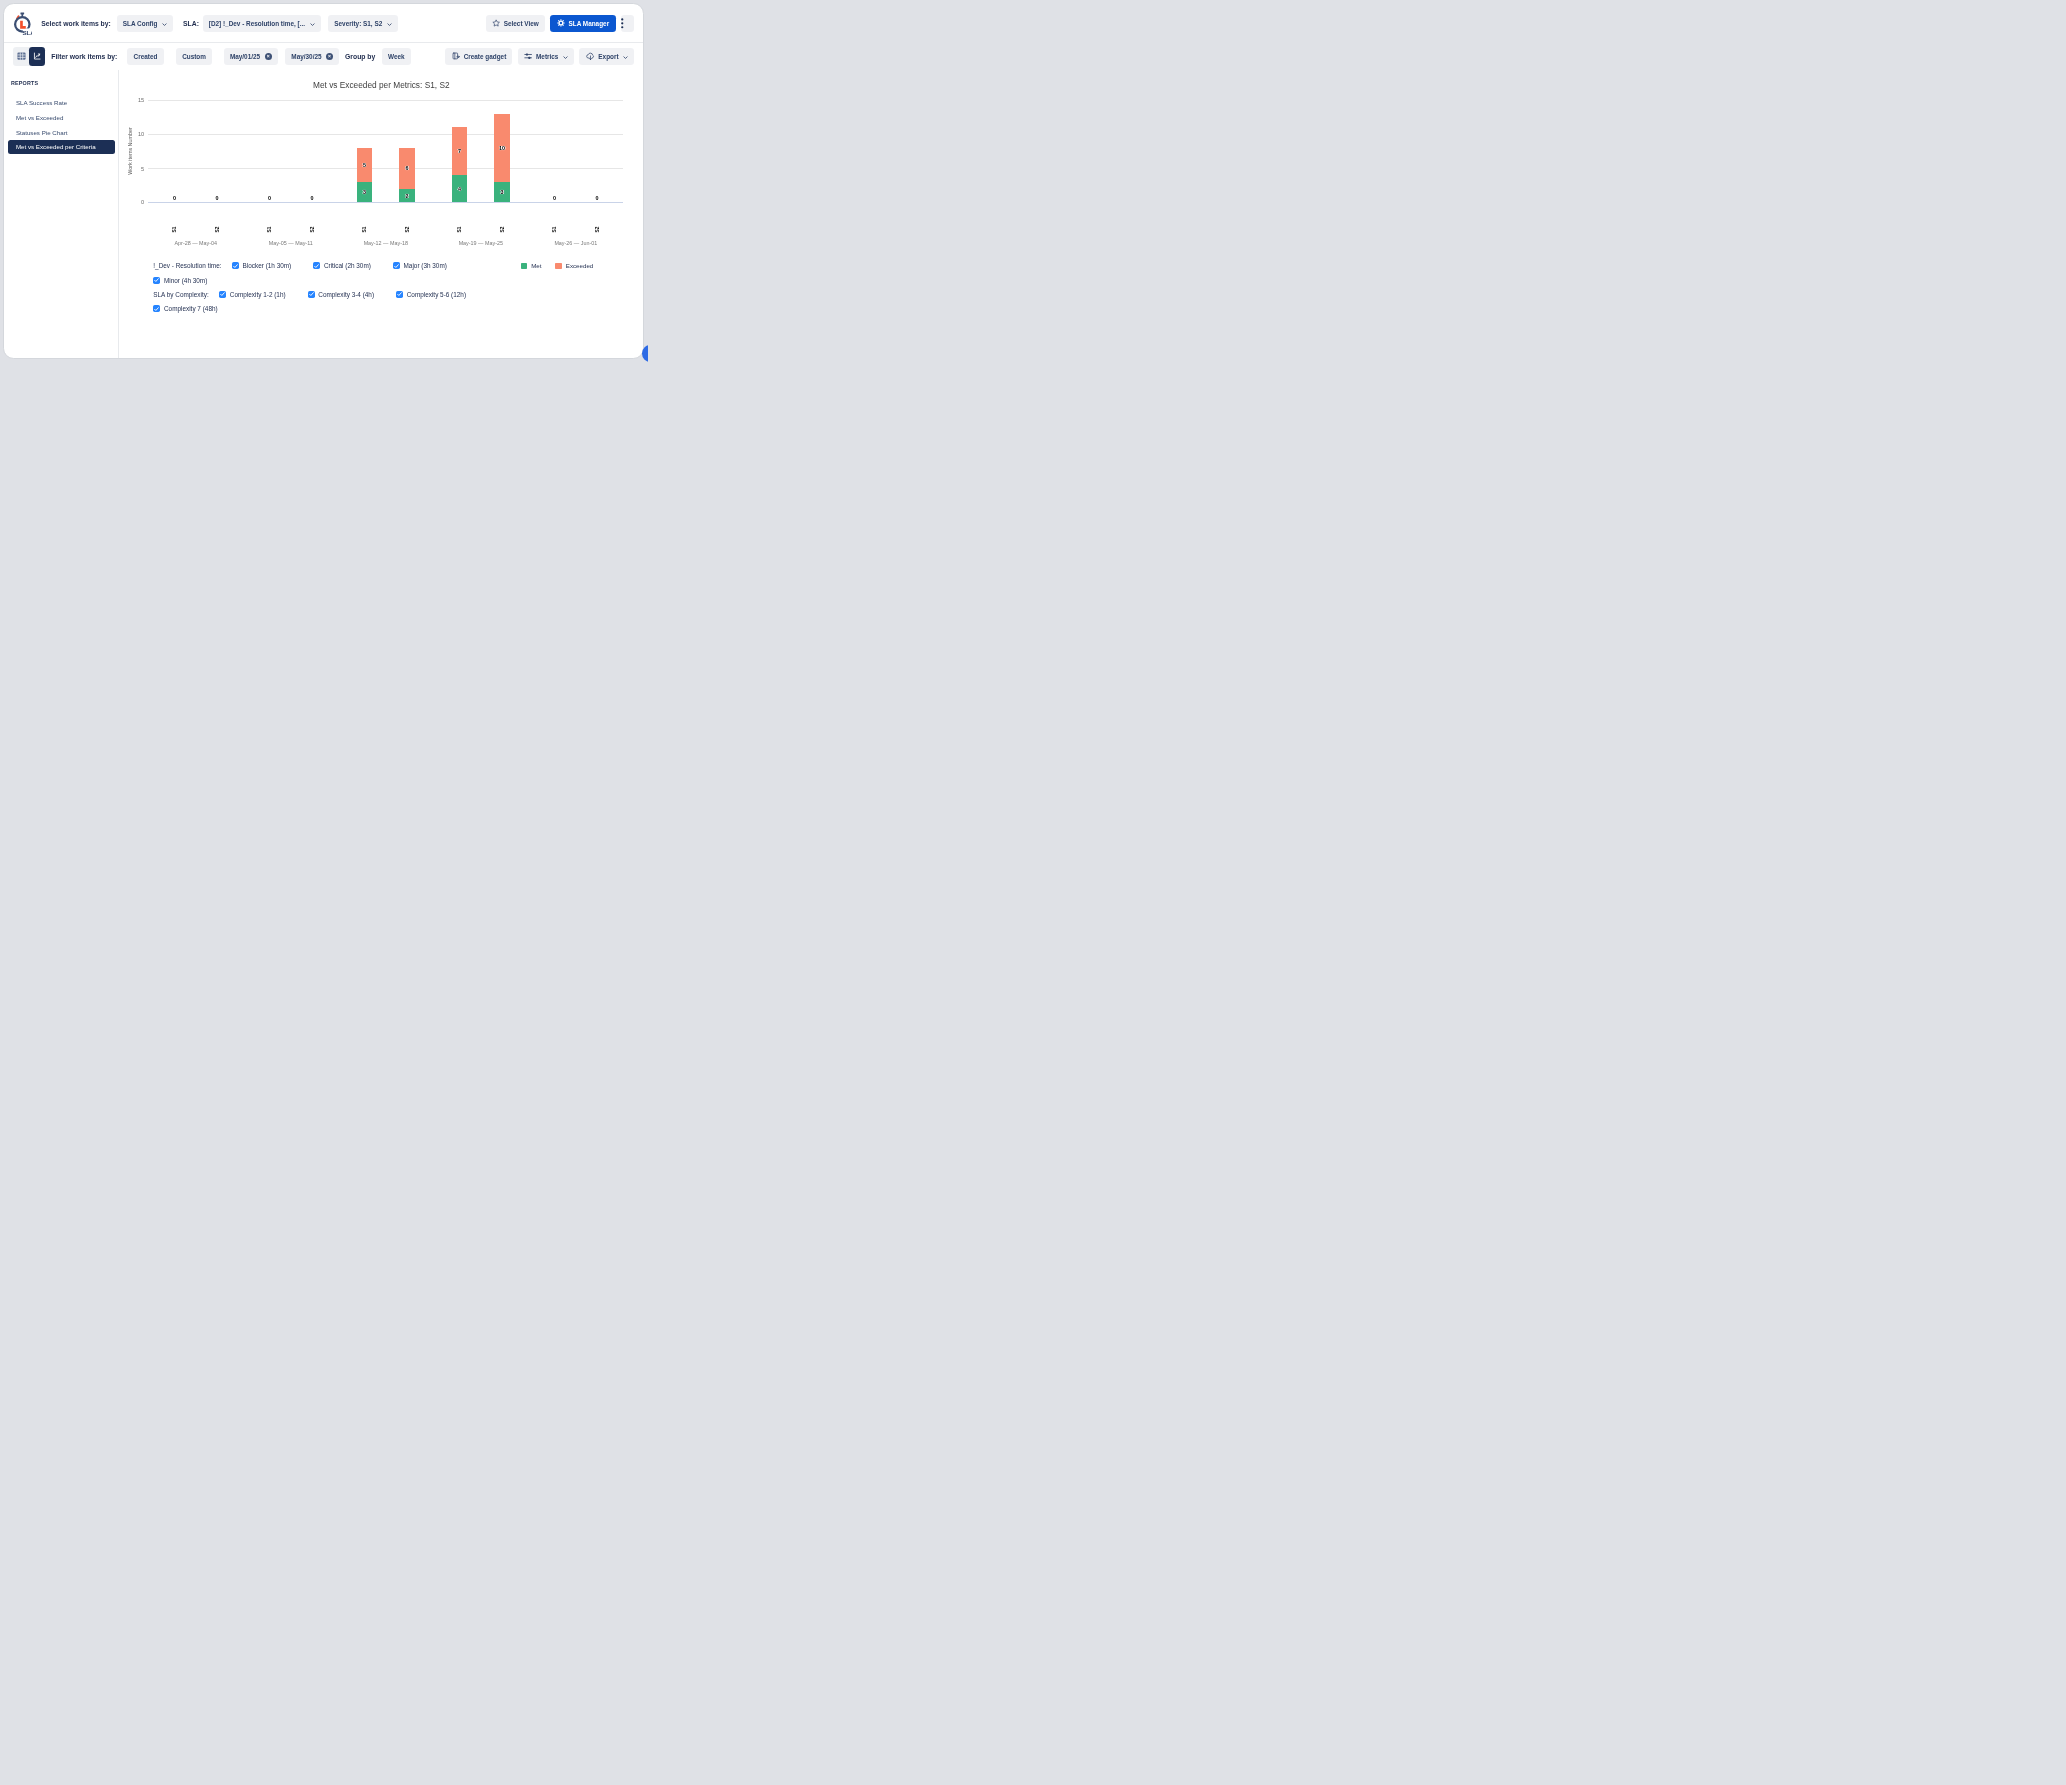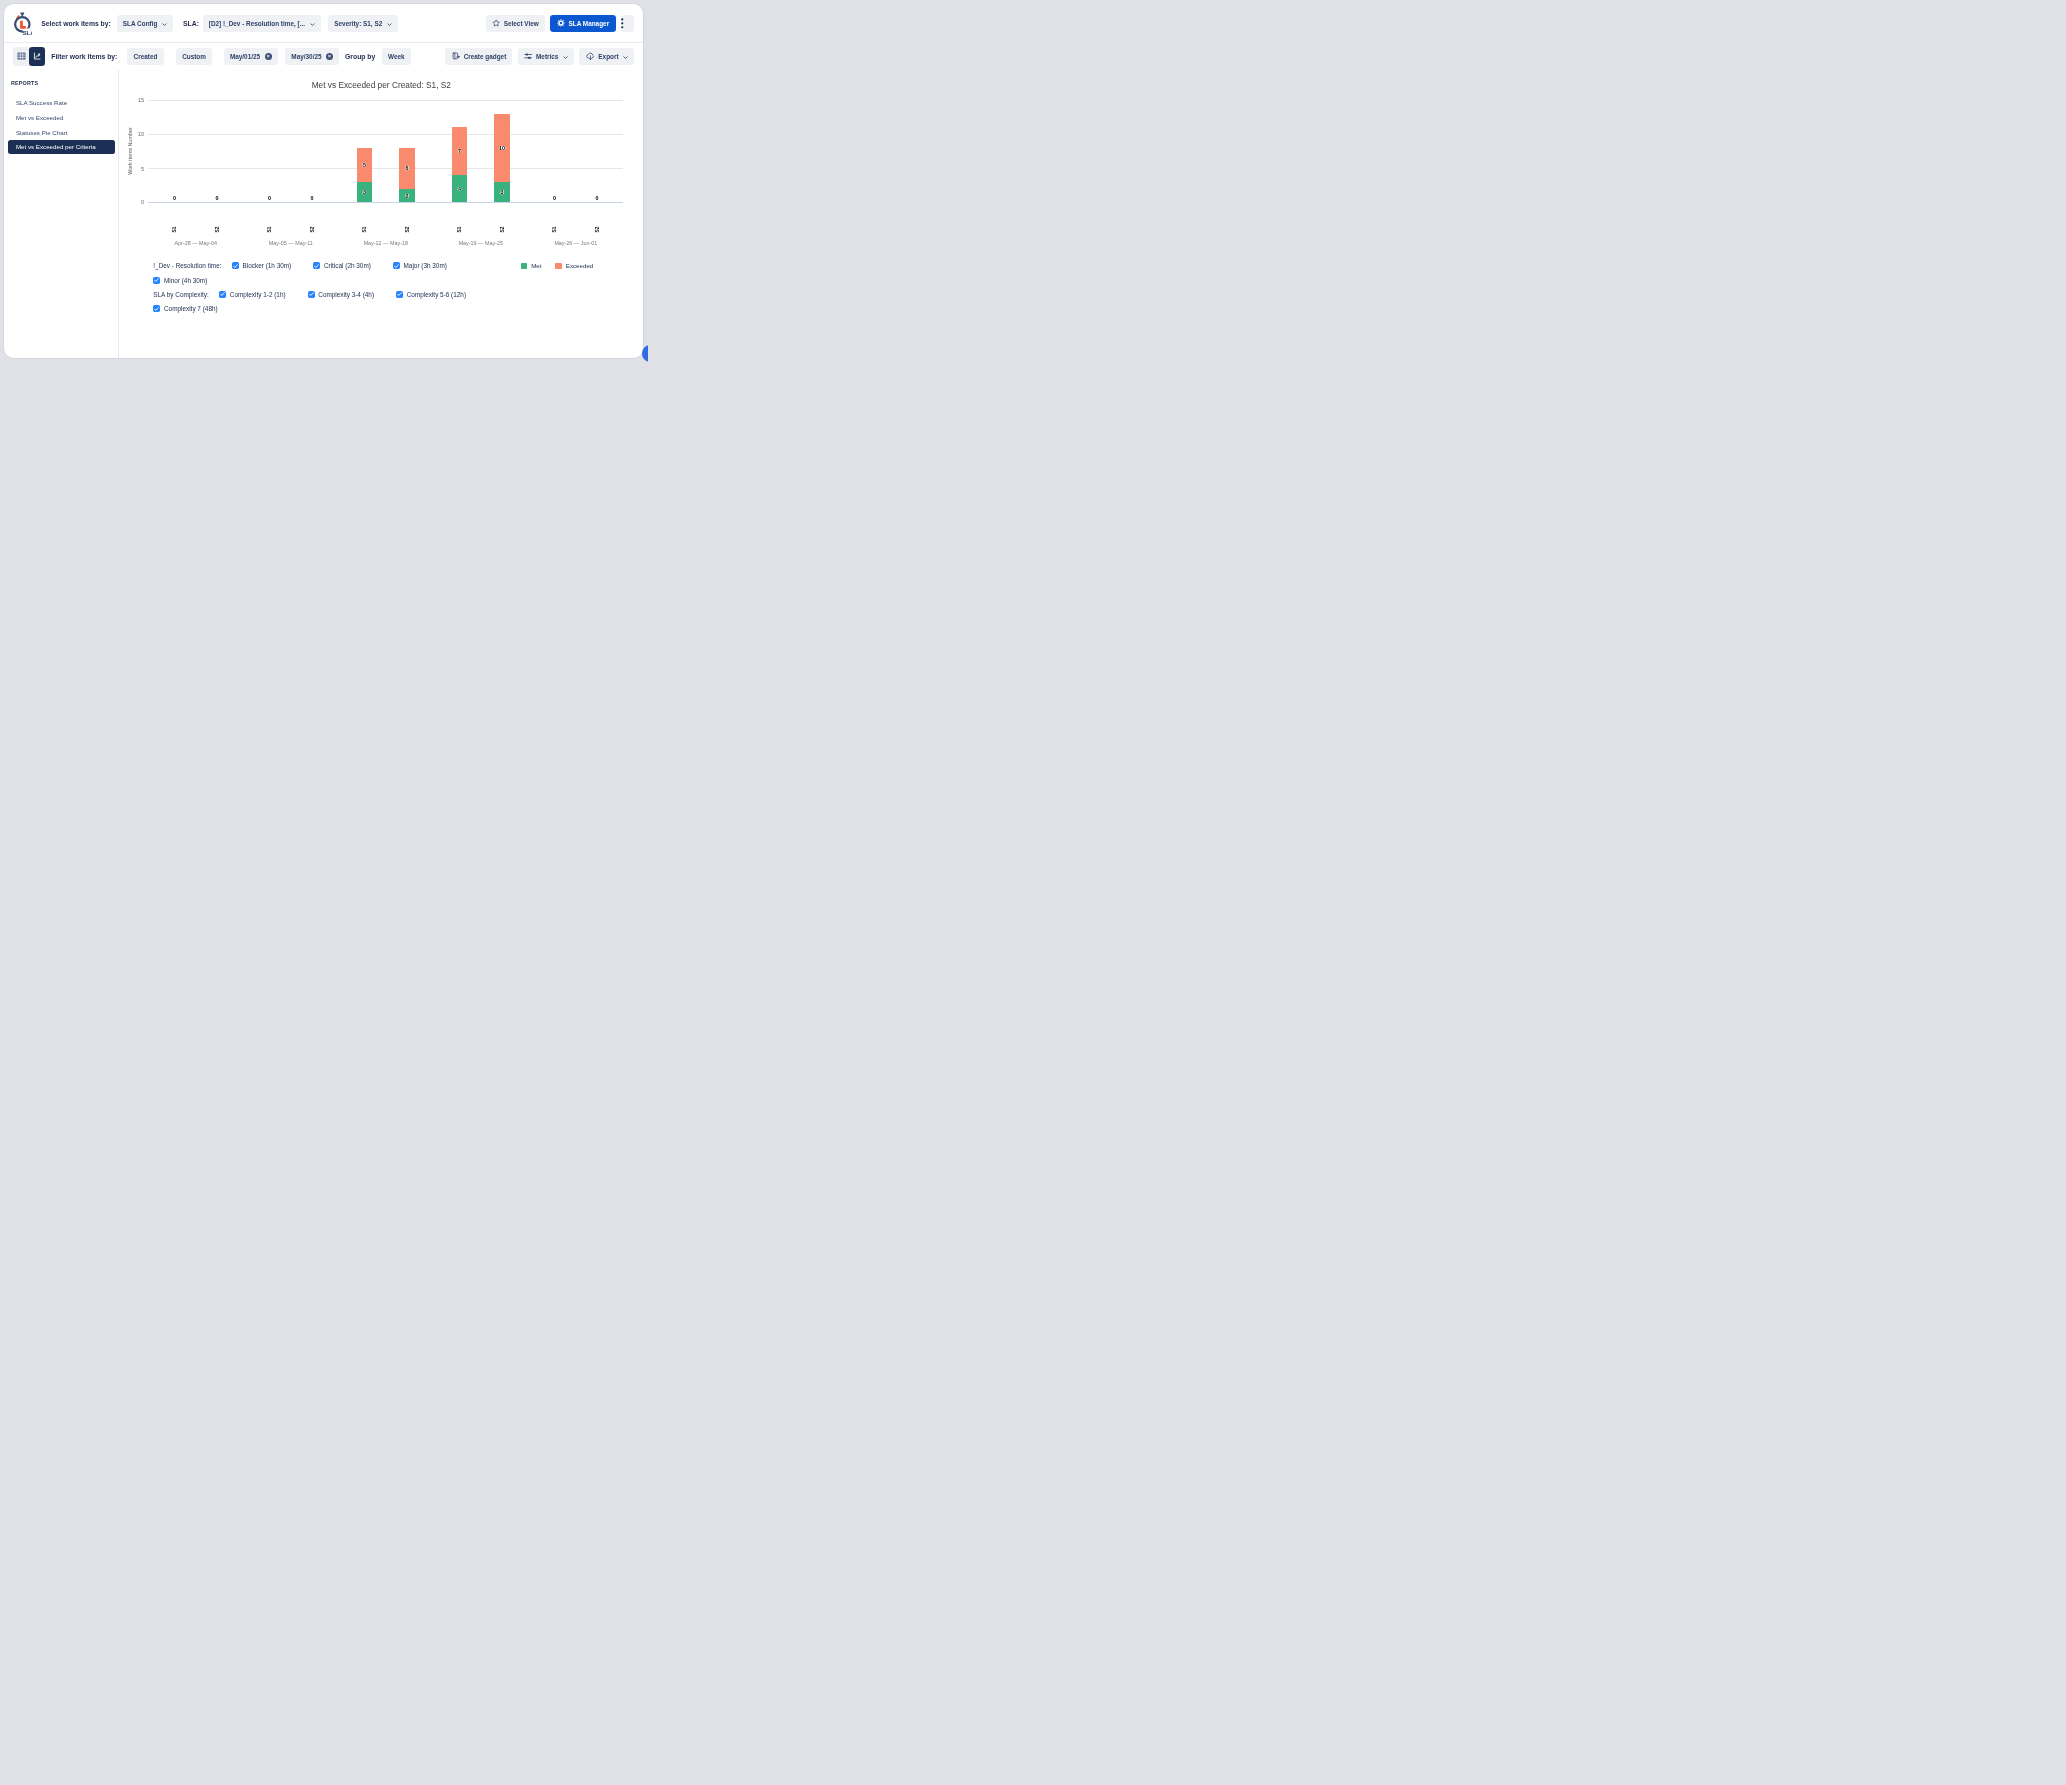--- a/index.html
+++ b/index.html
@@ -237,21 +237,21 @@
       <div class="sb-heading">REPORTS</div>
       <div class="sb-list">
           <div class="side-item">SLA Success Rate</div>
           <div class="side-item">Met vs Exceeded</div>
           <div class="side-item">Statuses Pie Chart</div>
           <div class="side-item selected">Met vs Exceeded per Criteria</div>
         </div>
     </aside>
 
     <main class="main">
-      <h2 class="chart-title">Met vs Exceeded per Created: S1, S2</h2>
+      <h2 class="chart-title">Met vs Exceeded per Metrics: S1, S2</h2>
 
       <div class="plot">
         <span class="ylabel">Work items Number</span>
         <div id="gridlines">
             <div class="gridline zero" style="bottom: 0%;"></div>
             <div class="gridline" style="bottom: 33.3333%;"></div>
             <div class="gridline" style="bottom: 66.6667%;"></div>
             <div class="gridline" style="bottom: 100%;"></div>
           </div>
         <div id="yticks">

